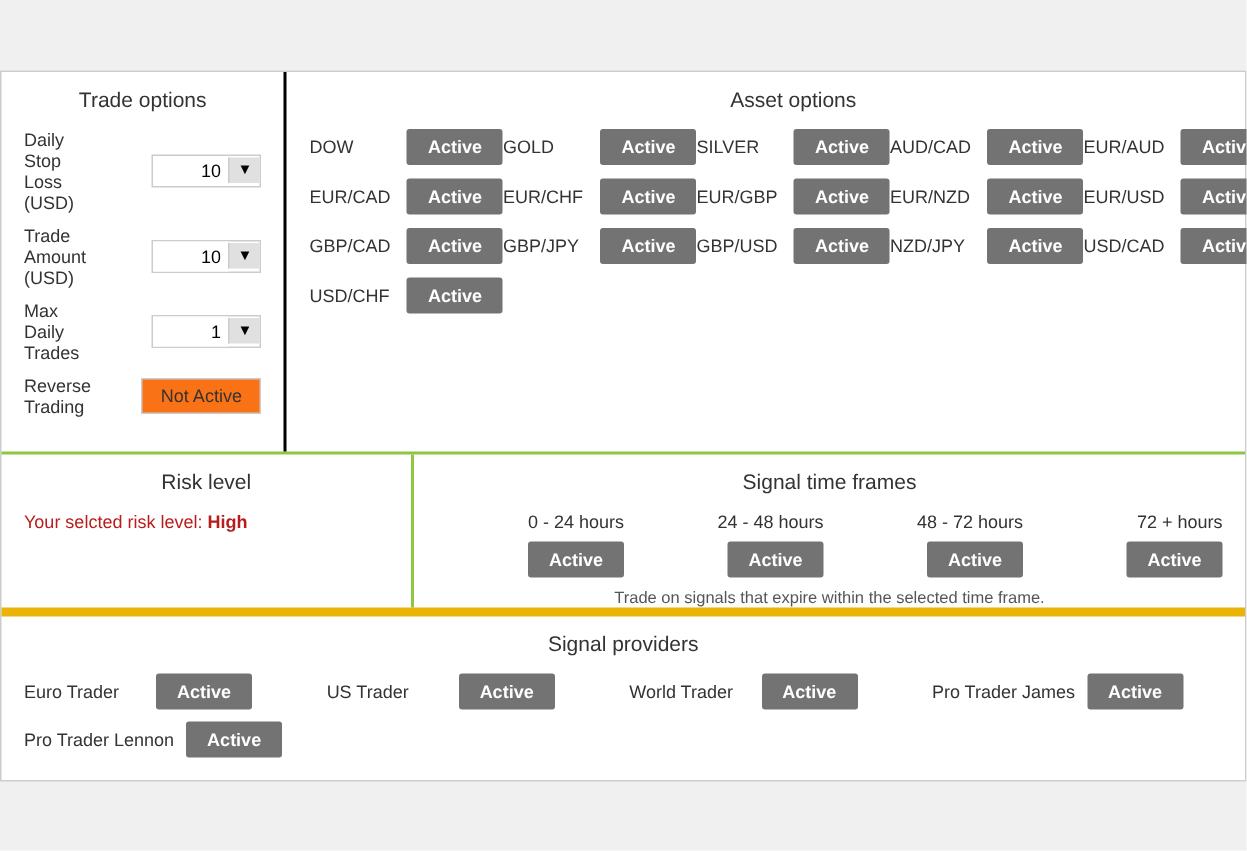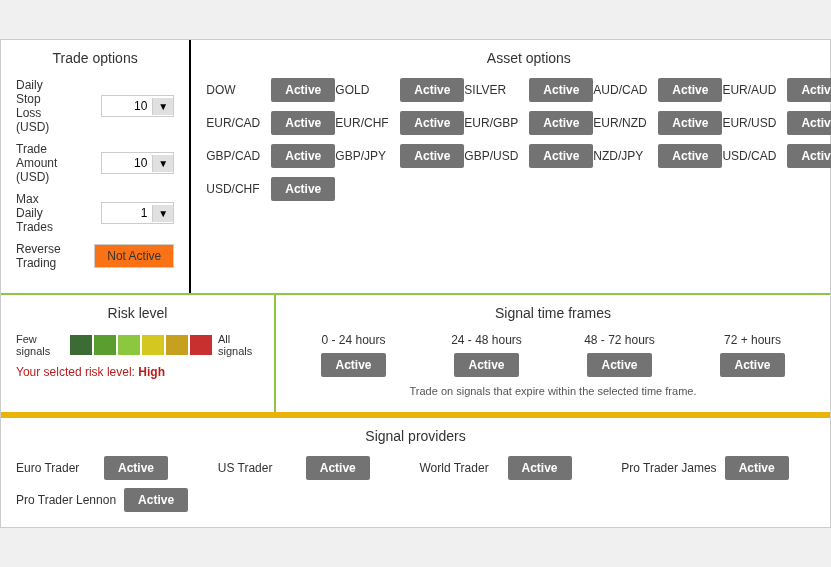--- a/index.html
+++ b/index.html
@@ -130,32 +130,32 @@
     }
     .risk-selected-text {
       font-size: 12px;
       color: #b91c1c;
       margin-top: 6px;
       text-align: left;
     }
     .risk-selected-text strong { font-weight: bold; }
     .signal-timeframes {
       flex: 1;
-      padding: 10px 15px 15px;
+      padding: 10px 15px 0;
     }
     .timeframe-grid {
       display: grid;
       grid-template-columns: repeat(4, 1fr);
       gap: 8px;
       margin-top: 8px;
     }
     .timeframe-col {
       display: flex;
       flex-direction: column;
-      align-items: center;
+      align-items: flex-end;
       gap: 6px;
     }
     .timeframe-label {
       font-size: 12px;
       color: #333;
       text-align: center;
     }
     .signal-note {
       font-size: 11px;
       color: #555;
@@ -294,32 +294,20 @@
         <div></div>
 
       </div>
     </div>
   </div>
 
   <div class="middle-section">
 
     <div class="risk-level">
       <div class="section-title">Risk level</div>
-      <div class="risk-bar-container">
-        <span class="risk-label-sm">Few signals</span>
-        <div class="risk-segments">
-          <div class="risk-seg" style="background:#3d6b35;"></div>
-          <div class="risk-seg" style="background:#5a9e2f;"></div>
-          <div class="risk-seg" style="background:#8dc63f;"></div>
-          <div class="risk-seg" style="background:#d4c820;"></div>
-          <div class="risk-seg" style="background:#c8a020;"></div>
-          <div class="risk-seg" style="background:#c83030;"></div>
-        </div>
-        <span class="risk-label-sm">All signals</span>
-      </div>
       <div class="risk-selected-text">
         <span>Your selcted risk level:</span>
         <strong>High</strong>
       </div>
     </div>
 
     <div class="signal-timeframes">
       <div class="section-title">Signal time frames</div>
       <div class="timeframe-grid">
 

